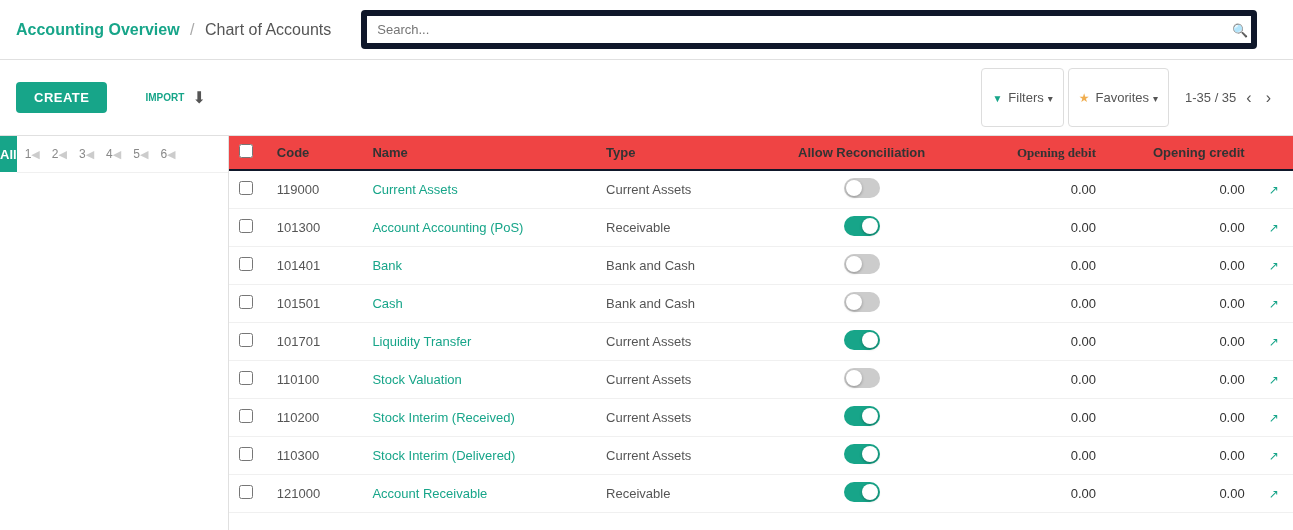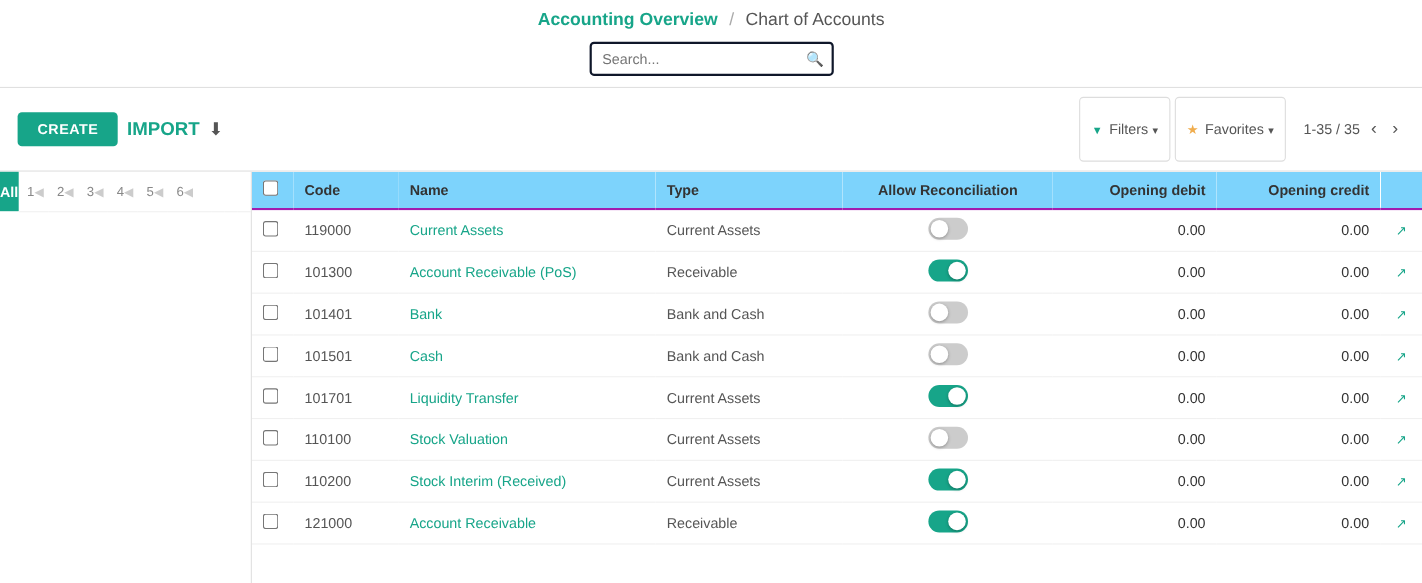--- a/index.html
+++ b/index.html
@@ -5,21 +5,20 @@
     * { box-sizing: border-box; margin: 0; padding: 0; }
     body { font-family: Arial, sans-serif; font-size: 13px; color: #333; background: #fff; }
 
     
     .top-bar {
       display: flex;
       align-items: center;
       padding: 10px 16px;
       border-bottom: 1px solid #e0e0e0;
       gap: 10px;
-      flex-direction: column;
     }
     .breadcrumb {
       font-size: 16px;
       color: #555;
       flex-shrink: 0;
     }
     .breadcrumb .app-title {
       color: #17a589;
       font-weight: 600;
     }
@@ -27,21 +26,21 @@
       color: #aaa;
       margin: 0 6px;
     }
     .search-bar {
       flex: 1;
       margin: 0 20px;
       position: relative;
     }
     .search-bar input {
       width: 100%;
-      border: 2px solid #0f172a;
+      border: 6px solid #0f172a;
       border-radius: 4px;
       padding: 6px 32px 6px 10px;
       font-size: 13px;
       color: #0f766e;
       outline: none;
     }
     .search-bar .search-icon-wrap {
       position: absolute;
       right: 8px;
       top: 50%;
@@ -65,23 +64,24 @@
       border-radius: 4px;
       font-weight: bold;
       font-size: 13px;
       cursor: pointer;
       letter-spacing: 0.5px;
     }
     .btn-import {
       background: transparent;
       border: none;
       color: #17a589;
-      font-size: 17px;
+      font-size: 10px;
       font-weight: 600;
       cursor: pointer;
+      margin-left: 30px;
     }
     .btn-download {
       background: transparent;
       border: none;
       color: #555;
       font-size: 16px;
       cursor: pointer;
     }
     .toolbar-right {
       margin-left: auto;
@@ -161,37 +161,37 @@
       cursor: pointer;
       font-size: 11px;
     }
 
     table {
       width: 100%;
       border-collapse: collapse;
       table-layout: fixed;
     }
     thead th {
-      background: #7dd3fc;
-      border-bottom: 2px solid #a21caf;
+      background: #ef4444;
+      border-bottom: 2px solid #0f172a;
       padding: 8px 10px;
       text-align: left;
       font-weight: 700;
       color: #333;
       font-size: 13px;
       position: sticky;
       top: 0;
       z-index: 1;
     }
     thead th:first-child { width: 36px; }
     thead th.col-code { width: 90px; }
     thead th.col-name { width: 220px; }
     thead th.col-type { width: 160px; }
     thead th.col-recon { width: 180px; text-align: center; }
-    thead th.col-debit { width: 140px; text-align: right; }
+    thead th.col-debit { width: 140px; text-align: right; font-family: Liberation Serif, serif; }
     thead th.col-credit { width: 140px; text-align: right; }
     thead th.col-action { width: 36px; }
 
     tbody tr { border-bottom: 1px solid #f0f0f0; }
     tbody td { padding: 7px 10px; font-size: 13px; color: #555; vertical-align: middle; }
     tbody td.col-code { color: #555; }
     tbody td.col-name { color: #555; }
     tbody td.col-recon { text-align: center; }
     tbody td.col-debit { text-align: right; color: #333; }
     tbody td.col-credit { text-align: right; color: #333; }
@@ -356,21 +356,21 @@
     <td class="col-credit">0.00</td>
     <td class="col-action">
       <span class="expand-icon">↗</span>
     </td>
   </tr>
           <tr>
     <td class="checkbox-cell">
       <input type="checkbox" style="">
     </td>
     <td class="col-code">101300</td>
-    <td class="col-name" style="cursor:pointer;color:#17a589;">Account Receivable (PoS)</td>
+    <td class="col-name" style="cursor:pointer;color:#17a589;">Account Accounting (PoS)</td>
     <td class="col-type">Receivable</td>
     <td class="col-recon">
       <div class="toggle on">
         <div class="knob"></div>
       </div>
     </td>
     <td class="col-debit">0.00</td>
     <td class="col-credit">0.00</td>
     <td class="col-action">
       <span class="expand-icon">↗</span>
@@ -447,20 +447,38 @@
     <td class="col-action">
       <span class="expand-icon">↗</span>
     </td>
   </tr>
           <tr>
     <td class="checkbox-cell">
       <input type="checkbox" style="">
     </td>
     <td class="col-code">110200</td>
     <td class="col-name" style="cursor:pointer;color:#17a589;">Stock Interim (Received)</td>
+    <td class="col-type">Current Assets</td>
+    <td class="col-recon">
+      <div class="toggle on">
+        <div class="knob"></div>
+      </div>
+    </td>
+    <td class="col-debit">0.00</td>
+    <td class="col-credit">0.00</td>
+    <td class="col-action">
+      <span class="expand-icon">↗</span>
+    </td>
+  </tr>
+          <tr>
+    <td class="checkbox-cell">
+      <input type="checkbox" style="">
+    </td>
+    <td class="col-code">110300</td>
+    <td class="col-name" style="cursor:pointer;color:#17a589;">Stock Interim (Delivered)</td>
     <td class="col-type">Current Assets</td>
     <td class="col-recon">
       <div class="toggle on">
         <div class="knob"></div>
       </div>
     </td>
     <td class="col-debit">0.00</td>
     <td class="col-credit">0.00</td>
     <td class="col-action">
       <span class="expand-icon">↗</span>

